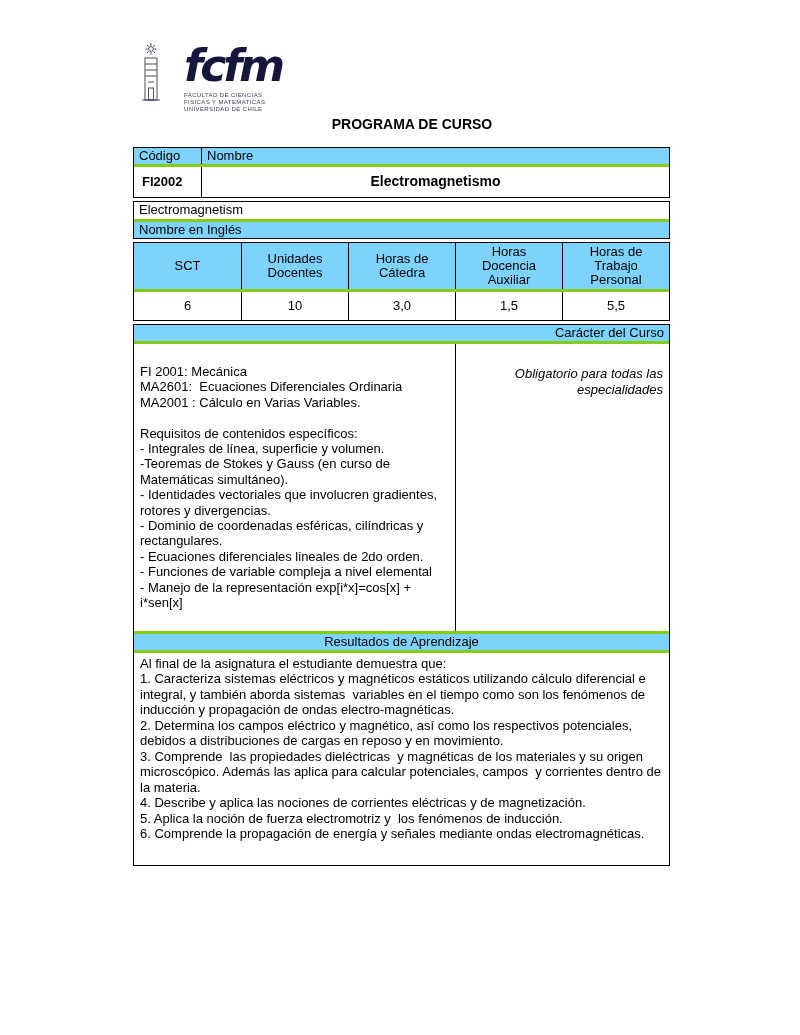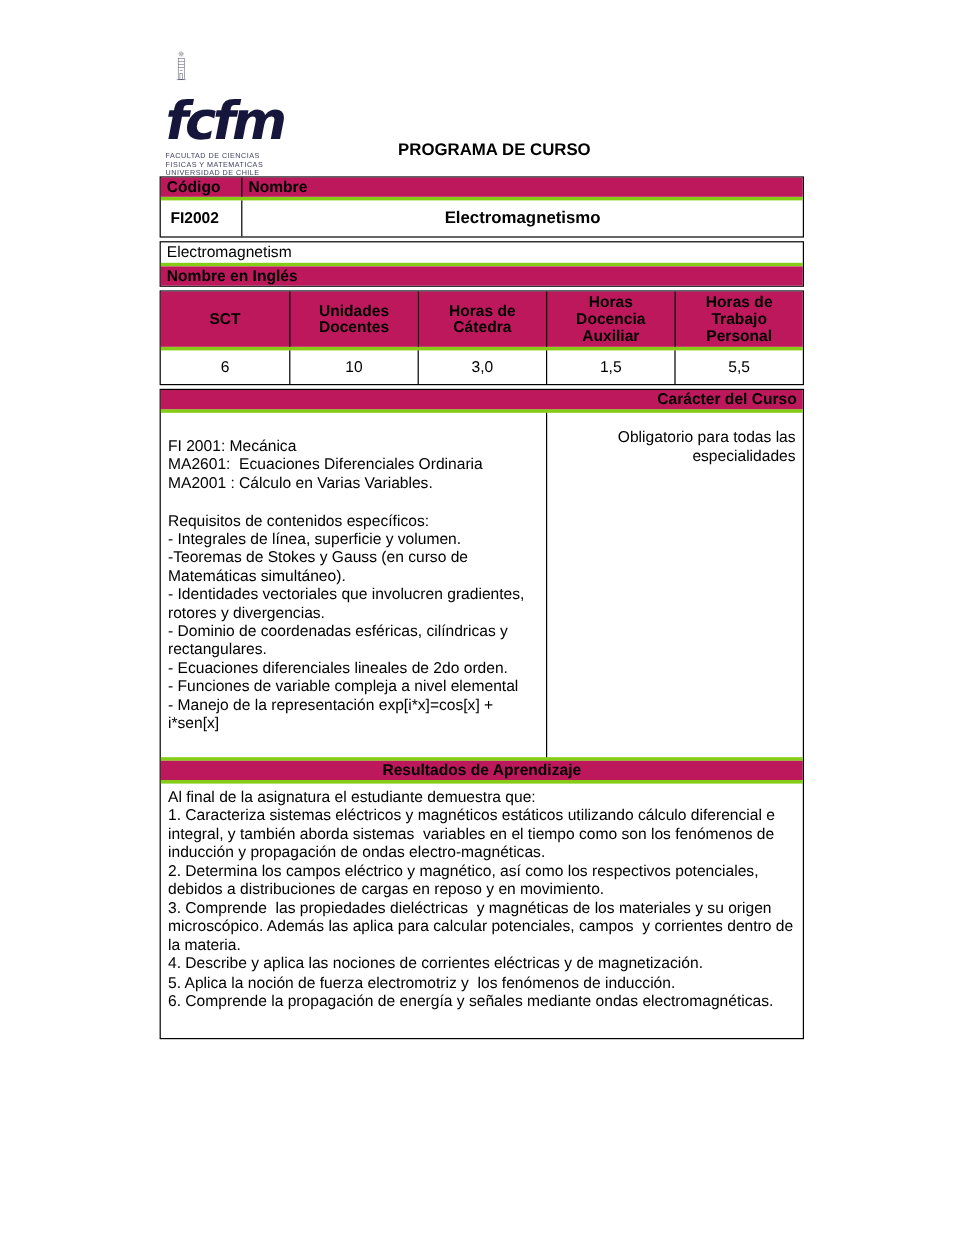--- a/index.html
+++ b/index.html
@@ -4,21 +4,21 @@
 <style>
   * { margin:0; padding:0; box-sizing:border-box; }
   html,body { background:#e8e8e8; }
   .page {
     position:relative; width:800px; height:1035px; margin:0 auto;
     background:#ffffff; font-family:"Liberation Sans", sans-serif; color:#000;
     overflow:hidden;
   }
 
   
-  .logo { position:absolute; left:138px; top:42px; display:flex; gap:10px;flex-direction:column; }
+  .logo { position:absolute; left:138px; top:42px; display:flex; gap:20px; }
   .emblem { width:26px; height:62px; flex:0 0 26px; }
   .logo-text { display:flex; flex-direction:column; }
   .wordmark {
     font-family:"DejaVu Sans", sans-serif; font-weight:800; font-style:italic;
     font-size:44px; line-height:48px; letter-spacing:-3px; color:#16163d;
   }
   .caption { font-size:6px; line-height:7px; color:#3d3d5e; letter-spacing:0.4px; margin-top:2px; }
 
   
   .doc-title {
@@ -26,21 +26,21 @@
     text-align:center; font-weight:bold; font-size:14px;
   }
 
   
   .tables { position:absolute; left:133px; top:147px; width:537px; font-size:13px; }
   .tbl { border:1px solid #000; margin-bottom:3px; background:#fff; }
   .row { display:flex; }
   .row + .row { border-top:3px solid #84cc16; }
   .cell { min-width:0; }
   .cell + .cell { border-left:1px solid #000; }
-  .hdr { background:#be185d;font-weight:bold; }
+  .hdr { background:#7dd3fc; }
   .full { flex:1 1 auto; }
   .center { text-align:center; }
   .bold { font-weight:bold; }
   .pre { white-space:pre-wrap; }
 
   
   .a-left  { flex:0 0 67px; }
   .a-right { flex:1 1 auto; }
   .hdr-line { height:16px; line-height:15px; padding:0 5px; }
   .r-a2 .cell { height:30px; line-height:29px; }
@@ -55,21 +55,21 @@
   .r-c1 .cell {
     height:46px; display:flex; align-items:center; justify-content:center;
     text-align:center; white-space:pre-line; line-height:14px; padding:2px;
   }
   .r-c2 .cell { height:28px; line-height:27px; text-align:center; }
 
   
   .d-left  { flex:0 0 321px; }
   .d-right { flex:1 1 auto;text-align:right; }
   .req-content  { min-height:244px; padding:20px 6px; line-height:15.4px; }
-  .caracter-content { padding:12px 6px 0 6px; line-height:16px; }
+  .caracter-content { padding:22px 6px 0 6px; line-height:16px;font-style:italic; }
   .res-content  { min-height:212px; padding:3px 6px; line-height:15.5px; }
 
   
   .tbl-e { margin-top:34px; }
   .e-left  { flex:0 0 267px; }
   .e-right { flex:1 1 auto; }
   .met-content { height:92px; padding:4px 6px; line-height:15.5px; }
   .eva-content { height:92px; padding:24px 8px 0 8px; line-height:16px; }
 </style>
 </head>

